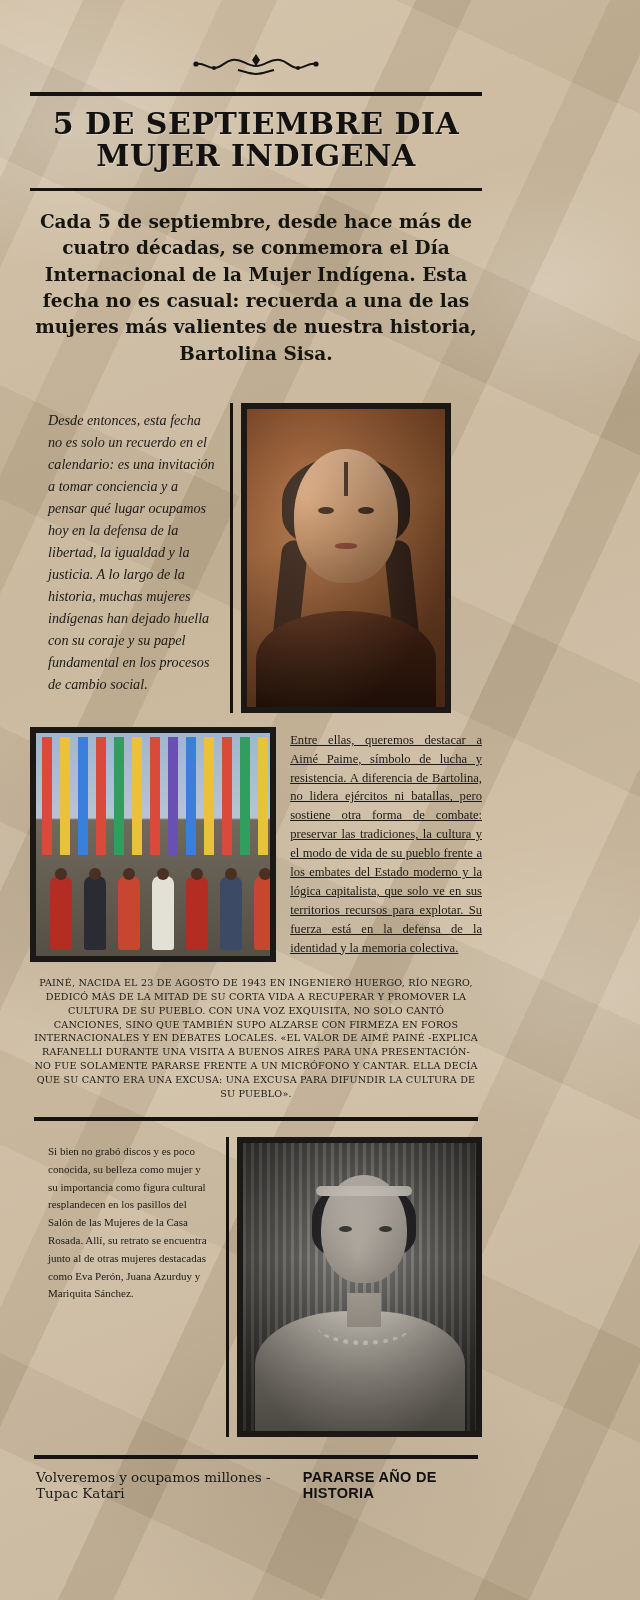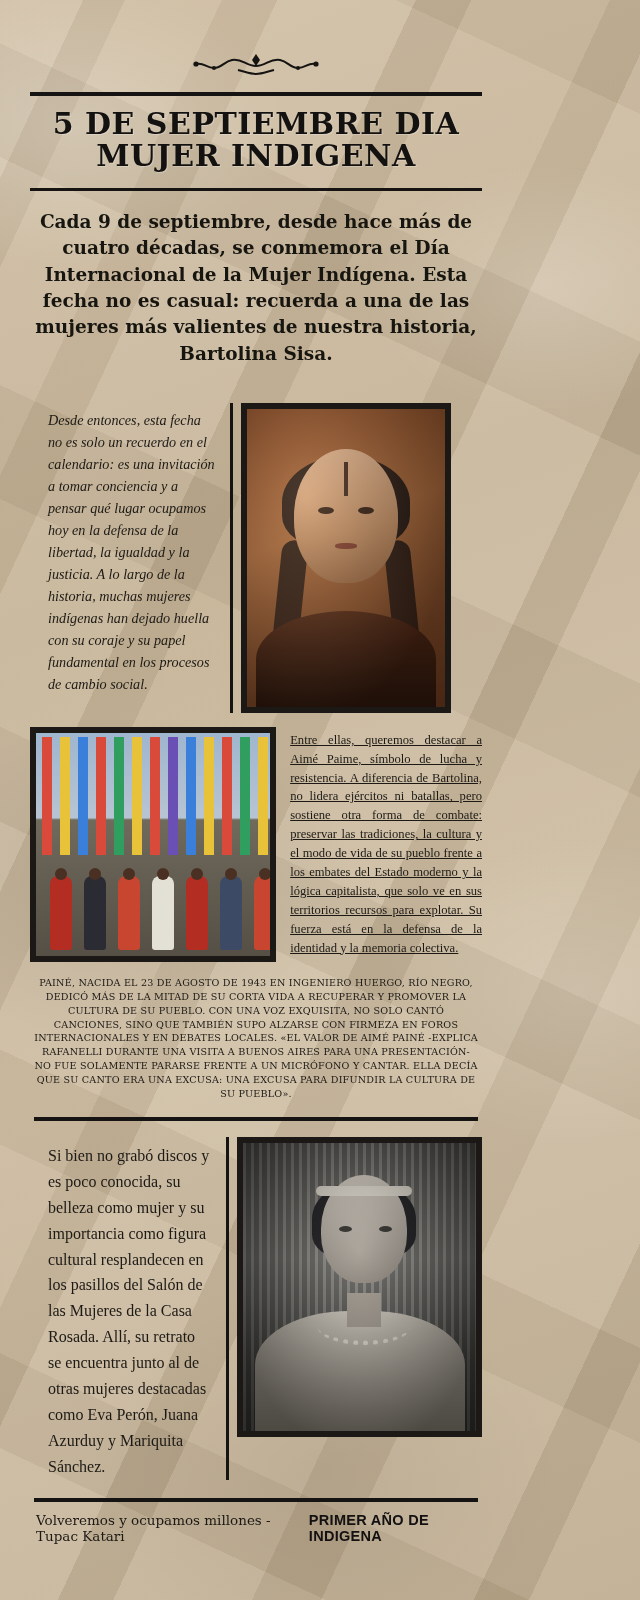--- a/index.html
+++ b/index.html
@@ -144,21 +144,21 @@
   }
 
   .rule2{height:4px;background:#161412;margin:16px 34px 0 34px;}
 
   
   .sec3{margin-top:16px;}
   .sec3 .txt{
     width:200px;
     padding:6px 14px 0 18px;
     box-sizing:border-box;
-    font-size:16px;
+    font-size:11px;
     line-height:1.62;
   }
   .p3{width:250px;height:300px;border:6px solid #1b1815;}
   .bw{position:absolute;inset:0;background:
      repeating-linear-gradient(90deg, rgba(255,255,255,.12) 0 3px, rgba(0,0,0,.18) 3px 8px),
      linear-gradient(180deg,#5c5b57 0%,#7d7c77 40%,#3c3b38 100%);}
   .bw .face2{position:absolute;left:52%;top:30%;transform:translate(-50%,-50%);width:86px;height:108px;border-radius:50% 50% 45% 45%;background:linear-gradient(170deg,#cdc6bb,#8e867c);}
   .bw .hair2{position:absolute;left:52%;top:13%;transform:translateX(-50%);width:104px;height:78px;border-radius:50% 50% 30% 30%;background:#17161a;}
   .bw .band{position:absolute;left:52%;top:15%;transform:translateX(-50%);width:96px;height:10px;border-radius:6px;background:#d8d3c8;}
   .bw .eyeL,.bw .eyeR{position:absolute;top:29%;width:13px;height:6px;border-radius:50%;background:#2a2823;}
@@ -210,21 +210,21 @@
 
   <div class="rule"></div>
 
   <div class="title">
     <span class="l">5 DE SEPTIEMBRE DIA</span>
     <span class="l">MUJER INDIGENA</span>
   </div>
 
   <div class="rule thin"></div>
 
-  <div class="intro">Cada 9 de septiembre, desde hace más de cuatro décadas, se conmemora el Día Internacional de la Mujer Indígena. Esta fecha no es casual: recuerda a una de las mujeres más valientes de nuestra historia, Bartolina Sisa.</div>
+  <div class="intro">Cada 5 de septiembre, desde hace más de cuatro décadas, se conmemora el Día Internacional de la Mujer Indígena. Esta fecha no es casual: recuerda a una de las mujeres más valientes de nuestra historia, Bartolina Sisa.</div>
 
   <div class="block sec1">
     <div class="row">
       <div class="col-text txt">Desde entonces, esta fecha no es solo un recuerdo en el calendario: es una invitación a tomar conciencia y a pensar qué lugar ocupamos hoy en la defensa de la libertad, la igualdad y la justicia. A lo largo de la historia, muchas mujeres indígenas han dejado huella con su coraje y su papel fundamental en los procesos de cambio social.</div>
       <div class="divider-v"></div>
       <div class="photo p1">
         <div class="portrait1">
           <div class="hairtop"></div>
           <div class="braidL"></div>
           <div class="braidR"></div>
@@ -303,16 +303,16 @@
           <div class="vig"></div>
         </div>
       </div>
     </div>
   </div>
 
   <div class="rule3"></div>
 
   <div class="footer">
     <div class="foot-left">Volveremos y ocupamos millones -Tupac Katari</div>
-    <div class="foot-right">PRIMER AÑO DE INDIGENA</div>
+    <div class="foot-right">PARARSE AÑO DE HISTORIA</div>
   </div>
 
 </div>
 
 </body></html>

